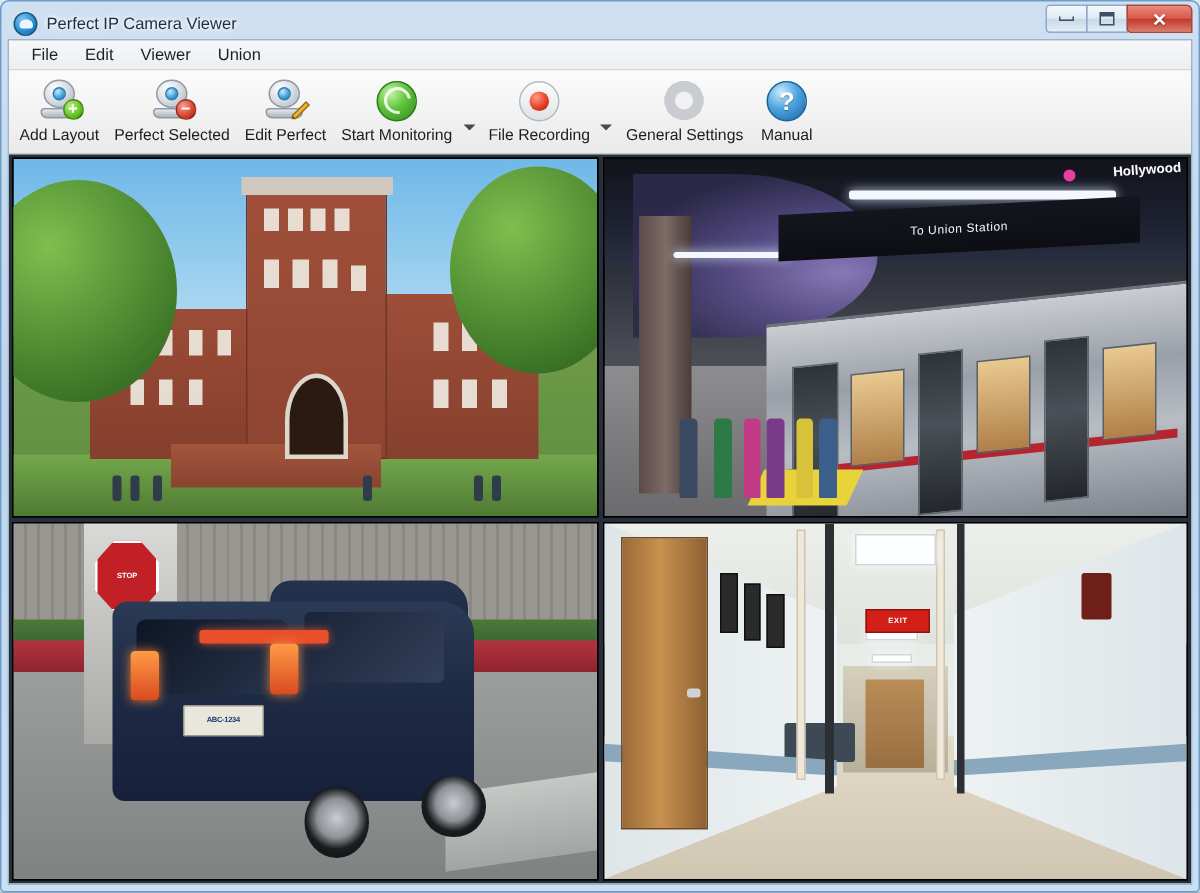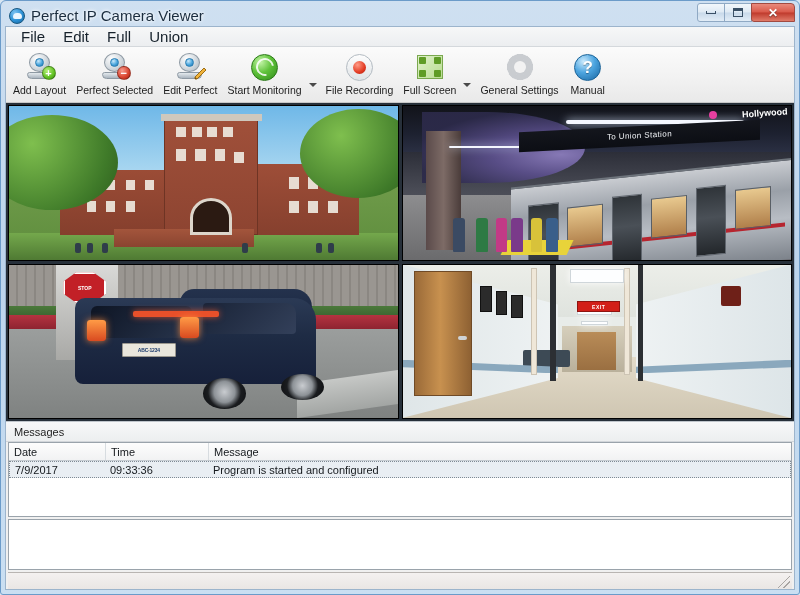--- a/index.html
+++ b/index.html
@@ -34,21 +34,21 @@
     background: radial-gradient(circle at 35% 30%, #7fc4f2 0%, #2a8fd4 55%, #19639c 100%);
     border: 1px solid #16567f;
     position: relative;
   }
   #app-icon::after {
     content: ""; position: absolute;
     left: 3px; top: 4px; width: 9px; height: 6px;
     background: #eaf6ff; border-radius: 4px 4px 2px 2px;
   }
   #title-text {
-    font-size: 15px; color: #1b2d3f; margin-left: 6px;
+    font-size: 11px; color: #1b2d3f; margin-left: 6px;
     text-shadow: 0 0 3px #fff, 0 0 5px #fff;
     white-space: nowrap;
   }
   #win-controls {
     position: absolute; right: 0; top: -2px;
     display: flex; height: 20px;
   }
   .win-btn {
     width: 28px; height: 19px;
     border: 1px solid #8fa9c4;
@@ -80,21 +80,21 @@
 
   
   #menubar {
     height: 20px; flex: 0 0 20px;
     background: linear-gradient(to bottom, #f6f7f8, #eceef0);
     border-bottom: 1px solid #d4d8dc;
     display: flex; align-items: center;
     padding-left: 6px;
   }
   .menu-item {
-    font-size: 15px; color: #16212b;
+    font-size: 11px; color: #16212b;
     padding: 2px 9px; cursor: default; white-space: nowrap;
   }
 
   
   #toolbar {
     height: 56px; flex: 0 0 56px;
     background: linear-gradient(to bottom, #fbfbfb 0%, #f2f2f2 55%, #e9e9e9 100%);
     border-bottom: 1px solid #c8c8c8;
     display: flex; align-items: flex-start;
     padding: 4px 2px 0 2px;
@@ -634,21 +634,21 @@
       </div>
       <div class="win-btn close">✕</div>
     </div>
   </div>
 
   <div id="client">
 
     <div id="menubar">
       <div class="menu-item">File</div>
       <div class="menu-item">Edit</div>
-      <div class="menu-item">Full</div>
+      <div class="menu-item">Viewer</div>
       <div class="menu-item">Union</div>
     </div>
 
     <div id="toolbar">
 
       <div class="tool">
         <div class="tool-ico">
           <div class="ico-cam">
             <span class="dome"></span>
               <span class="lens"></span>
@@ -697,31 +697,20 @@
       <div class="tool-arrow"></div>
 
       <div class="tool">
         <div class="tool-ico">
           <div class="ico-record"></div>
         </div>
         <div class="tool-lbl">File Recording</div>
       </div>
 
 
-      <div class="tool">
-        <div class="tool-ico">
-          <div class="ico-full">
-              <i></i>
-              <i></i>
-              <i></i>
-              <i></i>
-            </div>
-        </div>
-        <div class="tool-lbl">Full Screen</div>
-      </div>
 
       <div class="tool-arrow"></div>
 
 
       <div class="tool">
         <div class="tool-ico">
           <div class="ico-gear">
               <i></i>
               <i></i>
               <i></i>
@@ -860,37 +849,15 @@
           <div class="lamp" style="left:43%;top:3%;width:14%;height:9%"></div>
           <div class="lamp" style="left:45%;top:30%;width:9%;height:3%"></div>
           <div class="lamp" style="left:46%;top:37%;width:7%;height:2.5%"></div>
           <div class="alarm"></div>
           <div class="exit">EXIT</div>
         </div>
       </div>
 
     </div>
 
-    <div id="messages-pane">
-      <div id="messages-header">Messages</div>
-
-      <div id="msg-list">
-        <div id="msg-colhdr">
-          <div class="col c-date">Date</div>
-          <div class="col c-time">Time</div>
-          <div class="col c-msg">Message</div>
-        </div>
-        <div class="msg-row">
-          <div class="cell c-date">7/9/2017</div>
-          <div class="cell c-time">09:33:36</div>
-          <div class="cell c-msg">Program is started and configured</div>
-        </div>
-      </div>
-
-      <div id="bottom-list"></div>
-
-      <div id="statusbar">
-        <div id="grip"></div>
-      </div>
-    </div>
 
   </div>
 </div>
 
 </body></html>

